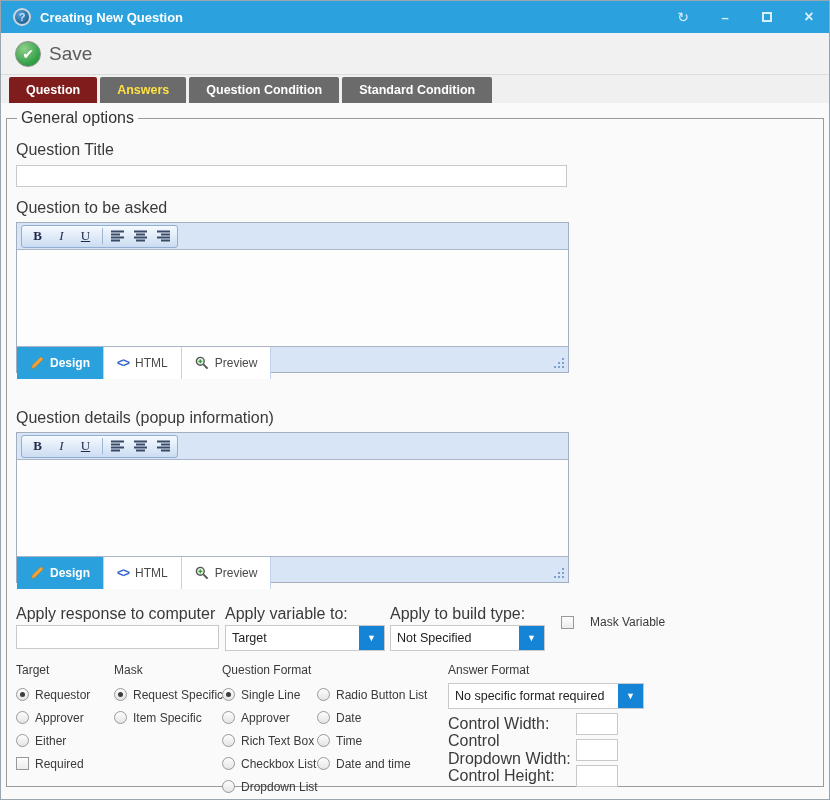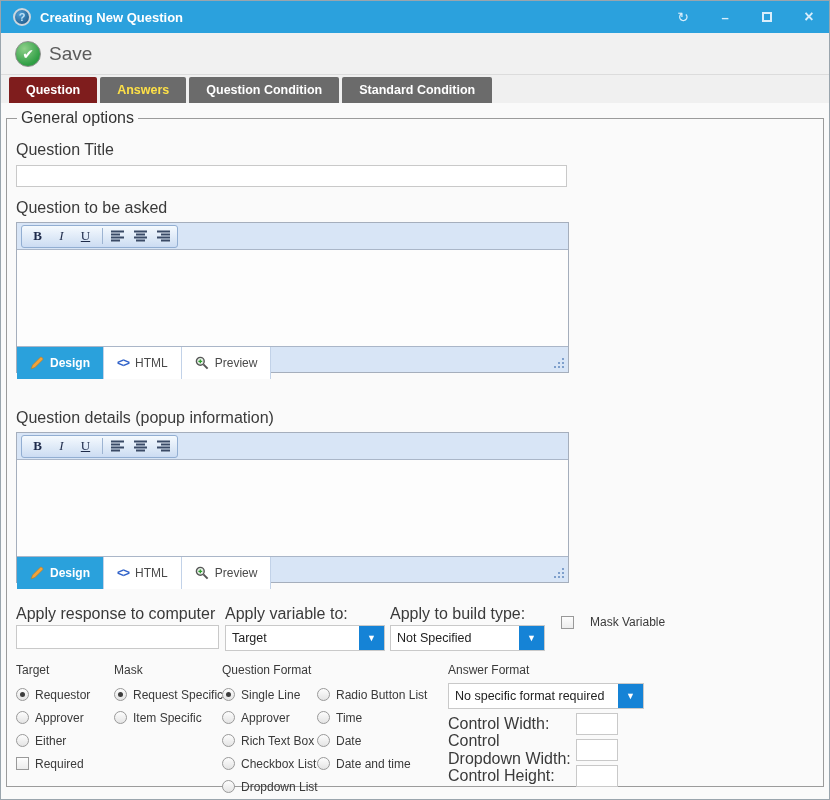--- a/index.html
+++ b/index.html
@@ -358,25 +358,25 @@
                   <span>Mask Input</span>
                 </label>
             </div>
             <div class="qf-c2">
               <label class="opt">
                   <span class="radio"></span>
                   <span>Radio Button List</span>
                 </label>
               <label class="opt">
                   <span class="radio"></span>
+                  <span>Date</span>
+                </label>
+              <label class="opt">
+                  <span class="radio"></span>
                   <span>Time</span>
-                </label>
-              <label class="opt">
-                  <span class="radio"></span>
-                  <span>Date</span>
                 </label>
               <label class="opt">
                   <span class="radio"></span>
                   <span>Date and time</span>
                 </label>
             </div>
           </div>
         </div>
 
         <div class="bcol bcol-af">

